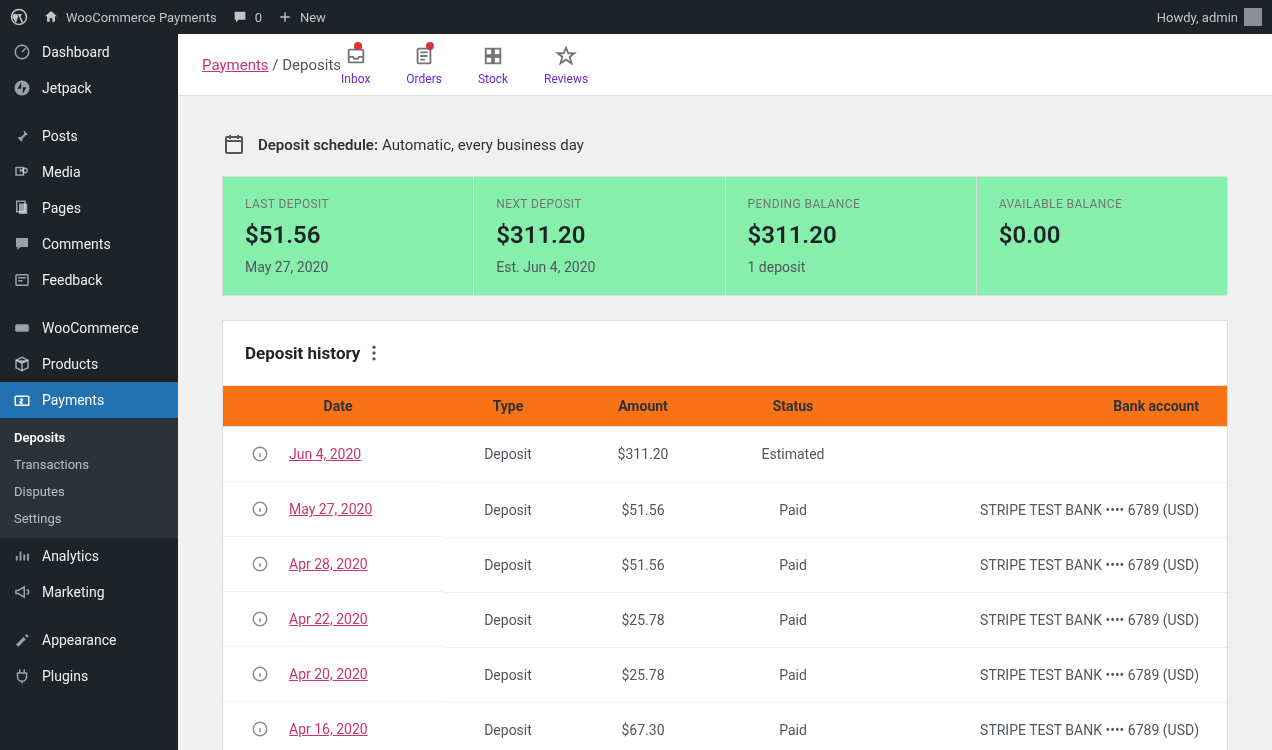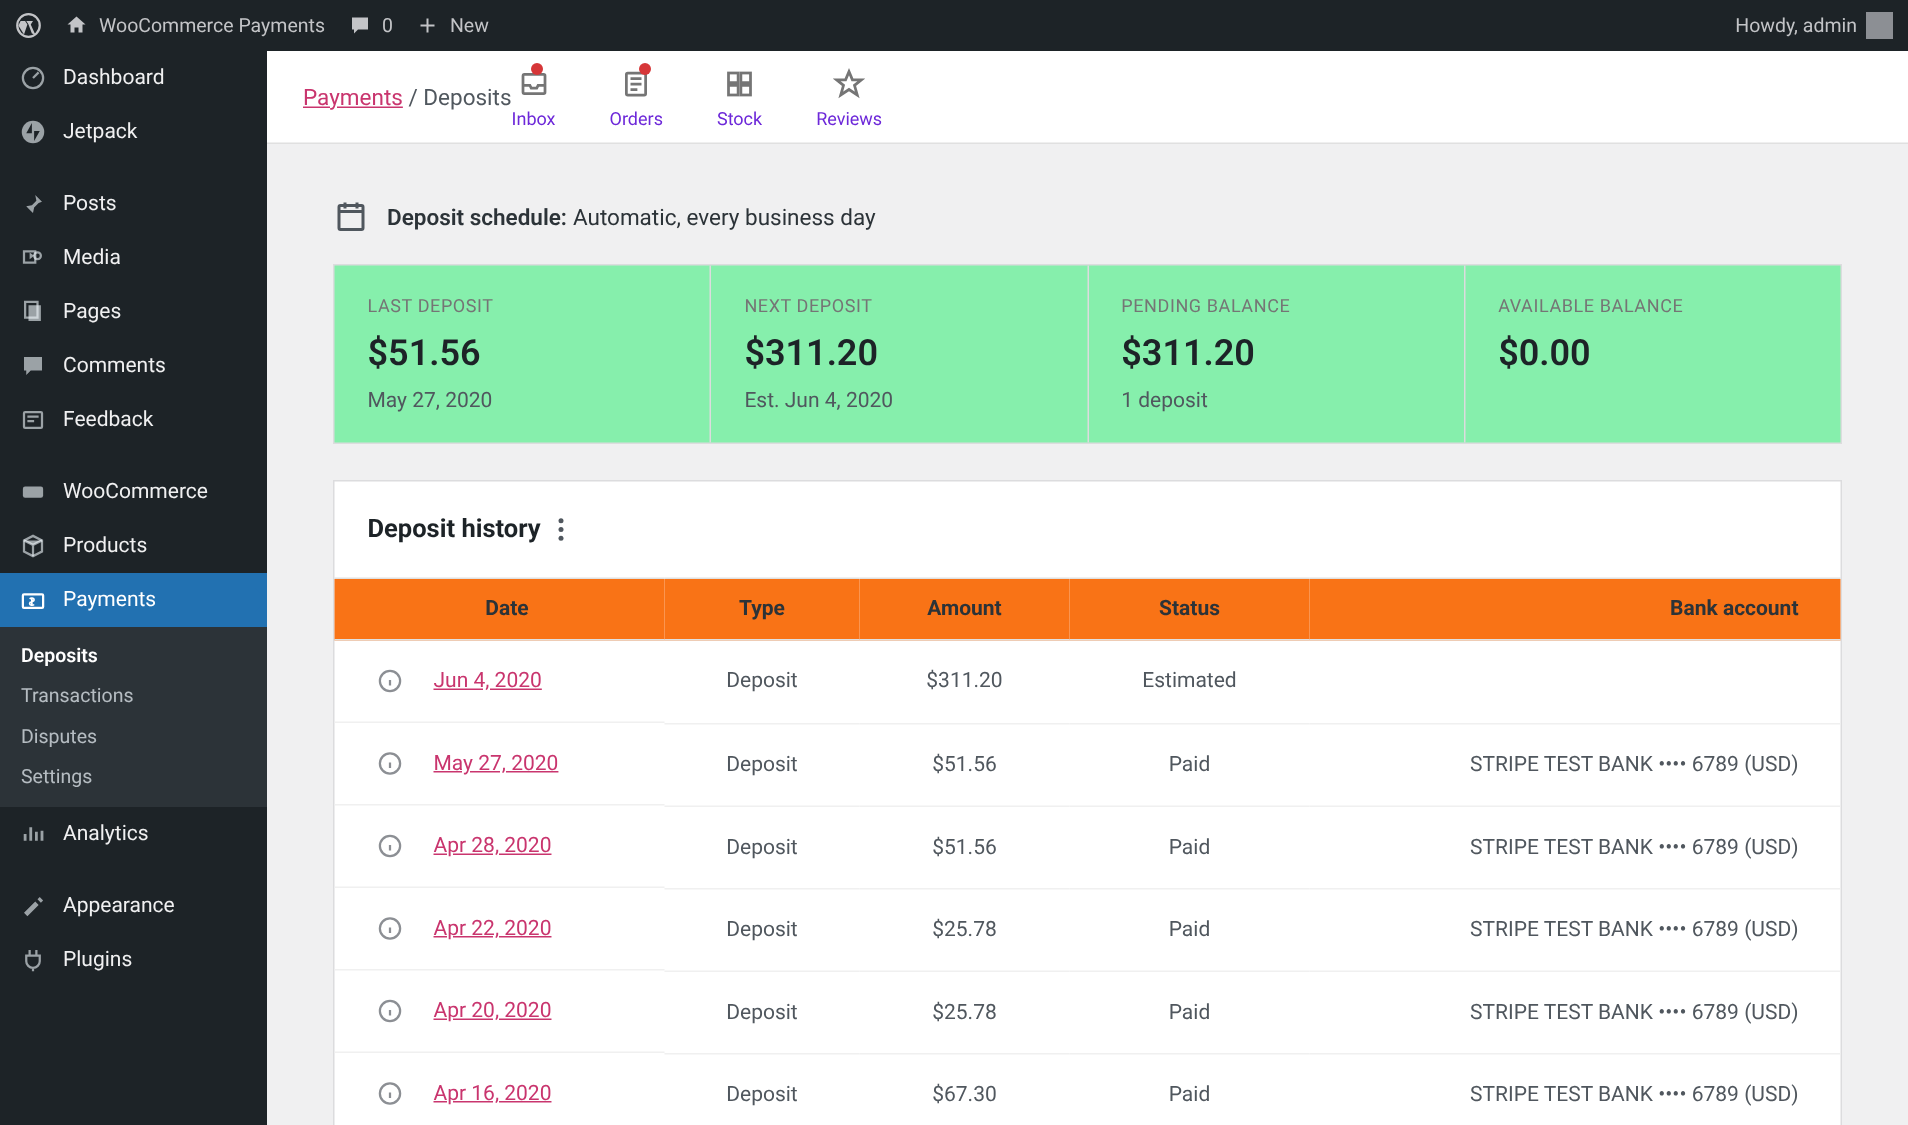--- a/index.html
+++ b/index.html
@@ -210,20 +210,28 @@
       <div class="side-sub-item">Disputes</div>
       <div class="side-sub-item">Settings</div>
     </div>
     <div class="side-item">
         <span class="ico">
           <svg viewBox="0 0 24 24" width="18" height="18" fill="currentColor">
             <path d="M5 18V12M10 18V6M15 18v-8M20 18V9" stroke="currentColor" stroke-width="2.5"></path>
           </svg>
         </span>
         <span>Analytics</span>
+      </div>
+    <div class="side-item">
+        <span class="ico">
+          <svg viewBox="0 0 24 24" width="18" height="18" fill="currentColor">
+            <path d="M4 10v4h3l8 5V5l-8 5zM18 9a3 3 0 010 6" fill="none" stroke="currentColor" stroke-width="2"></path>
+          </svg>
+        </span>
+        <span>Marketing</span>
       </div>
     <div class="side-gap"></div>
     <div class="side-item">
         <span class="ico">
           <svg viewBox="0 0 24 24" width="18" height="18" fill="currentColor">
             <path d="M4 18l10-10 3 3L7 21zM16 6l2-2 3 3-2 2z"></path>
           </svg>
         </span>
         <span>Appearance</span>
       </div>

